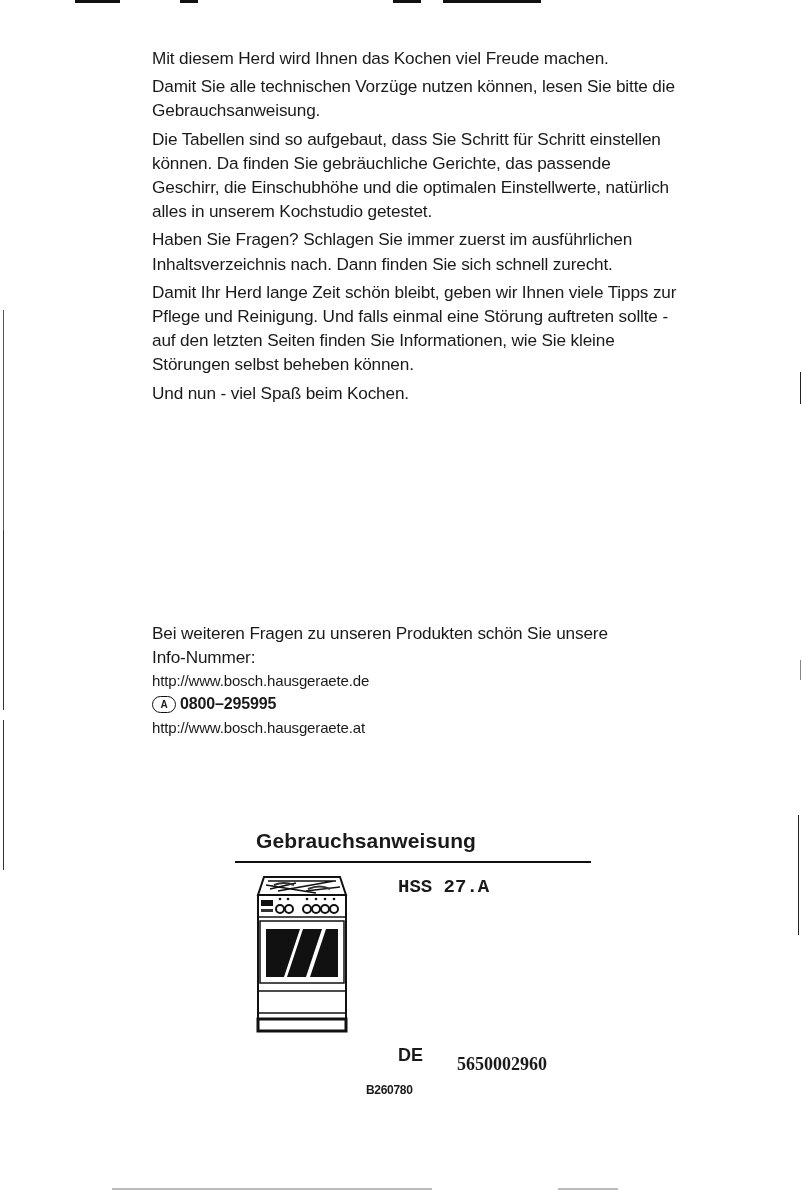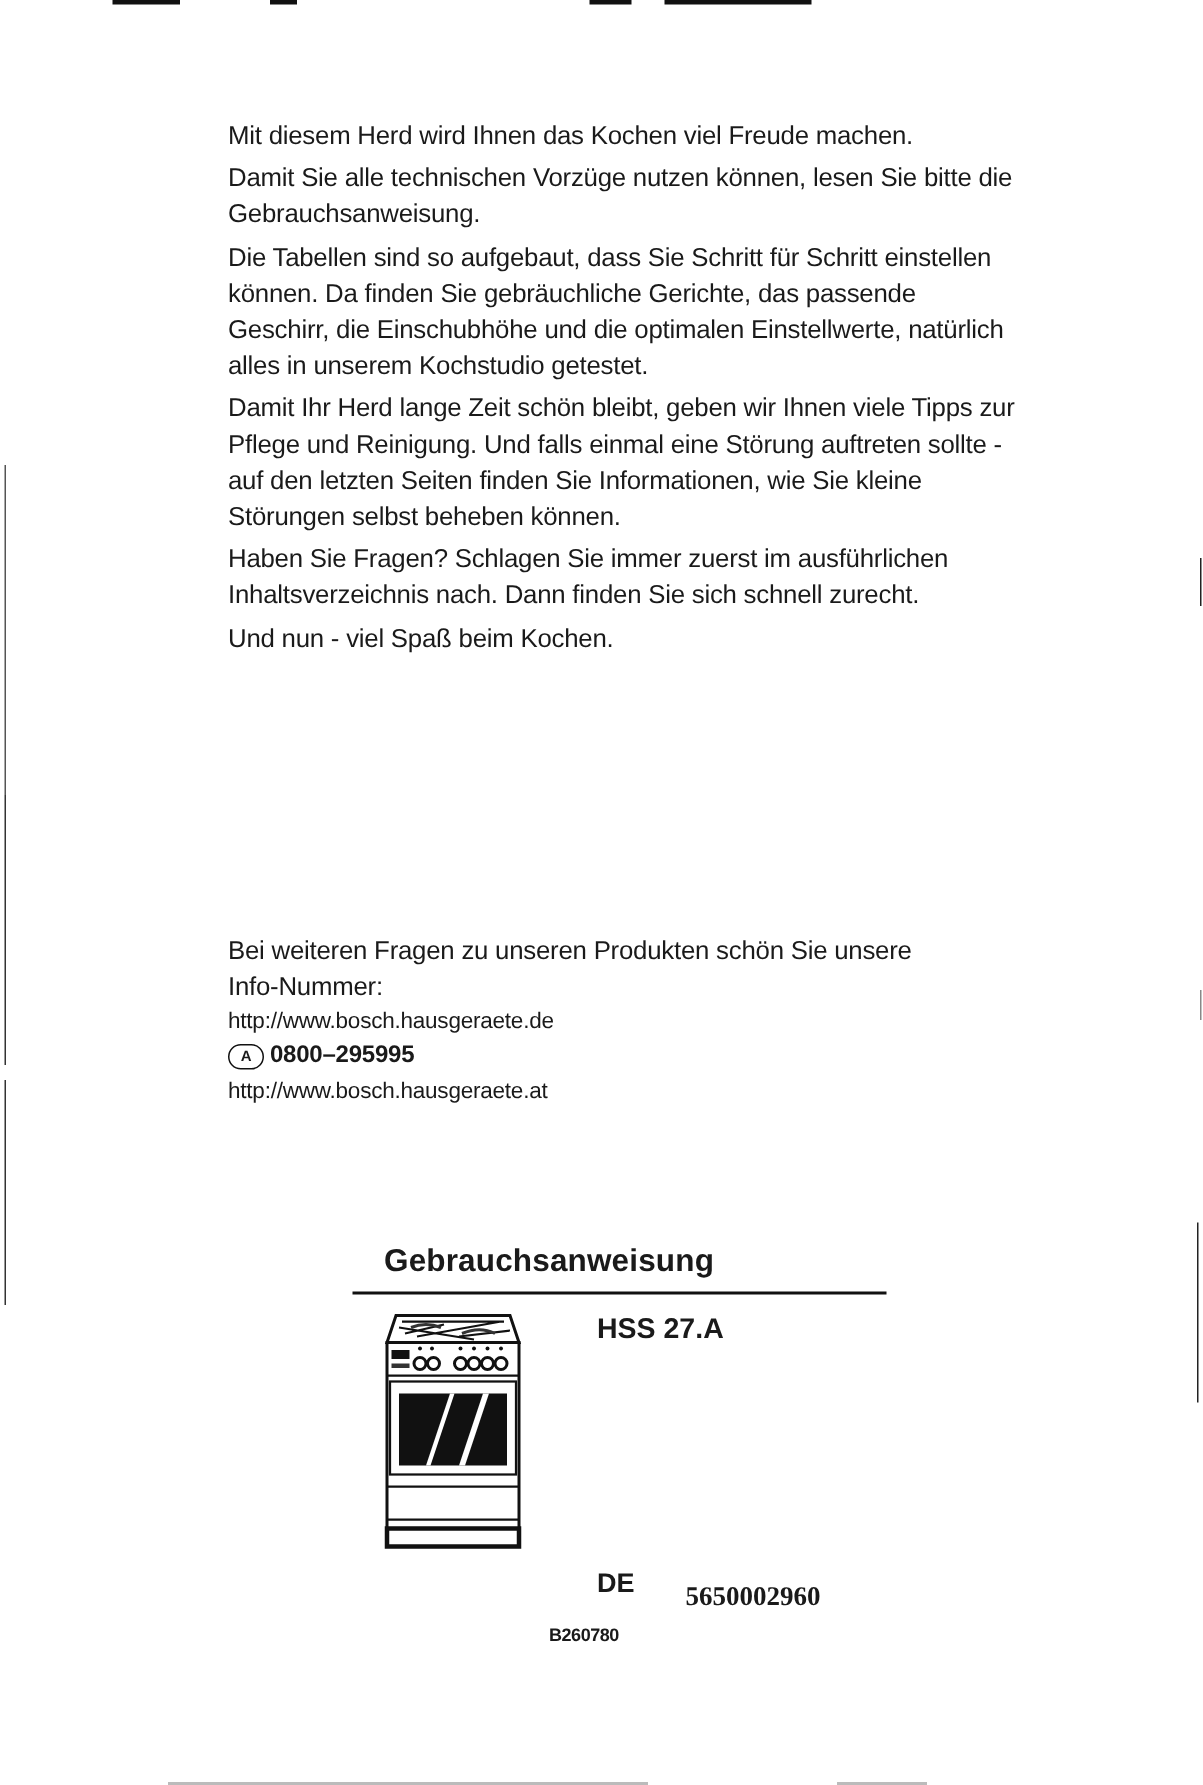--- a/index.html
+++ b/index.html
@@ -2,34 +2,34 @@
 <html><head>
 <meta charset="utf-8">
 <style>
   html, body { margin:0; padding:0; background:#ffffff; }
   body { width:802px; height:1190px; position:relative; overflow:hidden;
          font-family:"Liberation Sans", sans-serif; color:#1a1a1a; }
   .scan-top { position:absolute; top:0; height:3px; background:#111; }
   .scan-bottom { position:absolute; top:1188px; height:2px; background:#bbb; }
   .edge-mark { position:absolute; width:1px; background:#222; }
   .body-text { position:absolute; left:152px; top:46px; width:530px;
-               font-size:17.2px; line-height:24.2px; letter-spacing:-0.15px;margin-top:32px; }
+               font-size:17.2px; line-height:24.2px; letter-spacing:-0.15px; }
   .body-text p { margin:0 0 4px 0; }
   .info-block { position:absolute; left:152px; top:621px; width:500px;
                 font-size:17.2px; line-height:24px; letter-spacing:-0.15px; }
   .info-block .line { display:block; }
   .info-block .bold { font-weight:bold; font-size:16px; }
   .info-block .url { font-size:15px; line-height:23px; }
   .country-badge { display:inline-block; width:22px; height:15px; border:1.5px solid #111;
                    border-radius:9px; font-size:10px; font-weight:bold; text-align:center;
                    line-height:15px; margin-right:4px; vertical-align:1px; box-sizing:content-box; }
   .title { position:absolute; left:256px; top:829px; font-size:21px; font-weight:bold;
            letter-spacing:0.1px; }
   .title-rule { position:absolute; left:235px; top:861px; width:356px; height:2px; background:#111; }
-  .model { position:absolute; left:398px; top:876px; font-size:19px; font-weight:bold; }
+  .model { position:absolute; left:398px; top:876px; font-size:19px; font-weight:bold;font-family:Liberation Mono, monospace; }
   .lang { position:absolute; left:398px; top:1045px; font-size:18px; font-weight:bold; }
   .partno { position:absolute; left:457px; top:1054px; font-size:18px; font-weight:bold;font-family:Liberation Serif, serif; }
   .docno { position:absolute; left:366px; top:1083px; font-size:12px; font-weight:bold;
            letter-spacing:-0.3px; }
   .stove { position:absolute; left:256px; top:873px; width:92px; height:160px; }
 </style>
 </head>
 <body>
 
 <div class="scan-top" style="left:75px;width:45px;"></div>
@@ -42,22 +42,22 @@
 <div class="edge-mark" style="left:800px;top:372px;height:32px;"></div>
 <div class="edge-mark" style="left:800px;top:660px;height:20px;background:#888;"></div>
 <div class="edge-mark" style="left:798px;top:815px;height:120px;"></div>
 <div class="scan-bottom" style="left:112px;width:320px;"></div>
 <div class="scan-bottom" style="left:558px;width:60px;"></div>
 
 <div class="body-text">
   <p>Mit diesem Herd wird Ihnen das Kochen viel Freude machen.</p>
   <p>Damit Sie alle technischen Vorzüge nutzen können, lesen Sie bitte die Gebrauchsanweisung.</p>
   <p>Die Tabellen sind so aufgebaut, dass Sie Schritt für Schritt einstellen können. Da finden Sie gebräuchliche Gerichte, das passende Geschirr, die Einschubhöhe und die optimalen Einstellwerte, natürlich alles in unserem Kochstudio getestet.</p>
+  <p>Haben Sie Fragen? Schlagen Sie immer zuerst im ausführlichen Inhaltsverzeichnis nach. Dann finden Sie sich schnell zurecht.</p>
   <p>Damit Ihr Herd lange Zeit schön bleibt, geben wir Ihnen viele Tipps zur Pflege und Reinigung. Und falls einmal eine Störung auftreten sollte - auf den letzten Seiten  finden Sie Informationen, wie Sie kleine Störungen selbst beheben können.</p>
-  <p>Haben Sie Fragen? Schlagen Sie immer zuerst im ausführlichen Inhaltsverzeichnis nach. Dann finden Sie sich schnell zurecht.</p>
   <p>Und nun - viel Spaß beim Kochen.</p>
 </div>
 
 <div class="info-block">
   <span class="line" style="width:470px;">Bei weiteren Fragen zu unseren Produkten schön Sie unsere Info-Nummer:</span>
   <span class="line url">http://www.bosch.hausgeraete.de</span>
   <span class="line bold">
     <span class="country-badge">A</span><span>0800–295995</span>
   </span>
   <span class="line url">http://www.bosch.hausgeraete.at</span>

